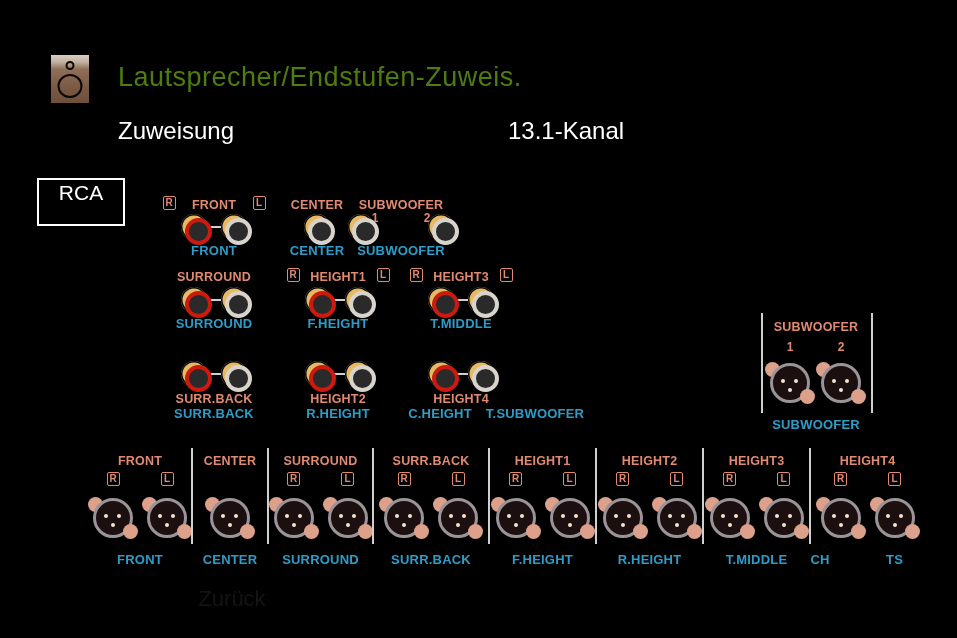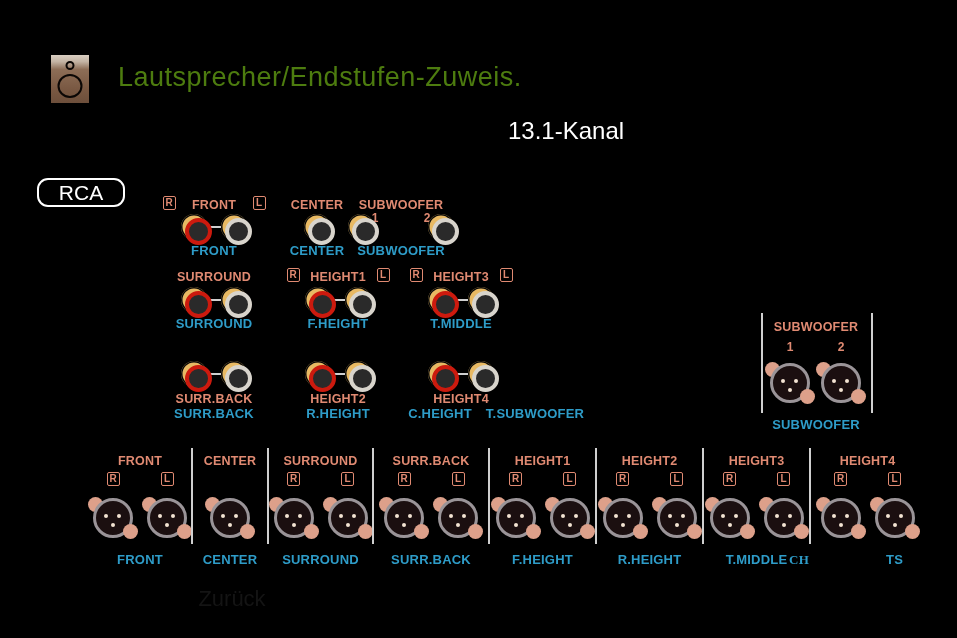--- a/index.html
+++ b/index.html
@@ -32,23 +32,23 @@
     position: absolute; left: 118px; top: 117px;
     font-size: 24px; color: #fff; white-space: nowrap;
   }
   .sub-right {
     position: absolute; left: 508px; top: 117px;
     font-size: 24px; color: #fff; white-space: nowrap;
   }
 
   
   .pill {
-    position: absolute; border: 2px solid #fff; border-radius: 11px;
+    position: absolute; border: 2px solid #fff; border-radius: 0;
     color: #fff; font-size: 21px; text-align: center;
-    padding: 1px 0 0 0; background: #000;
+    padding: 1px 0 19px 0; background: #000;
   }
   #pill-rca { left: 37px; top: 178px; width: 88px; }
   #pill-xlr { left: 37px; top: 418px; width: 88px; }
 
   
   .lbl-top  { position: absolute; color: #e08a72; font-size: 12.5px; font-weight: bold;
               white-space: nowrap; letter-spacing: .2px; }
   .lbl-bot  { position: absolute; color: #2e9cc8; font-size: 13px; font-weight: bold;
               white-space: nowrap; letter-spacing: .2px; }
   .lbl-num  { position: absolute; color: #e08a72; font-size: 12px; font-weight: bold; }
@@ -116,20 +116,21 @@
 </head>
 <body>
 
 <div id="screen">
 
   <div class="spk-icon">
     <div class="tweeter"></div>
     <div class="woofer"></div>
   </div>
   <div class="title">Lautsprecher/Endstufen-Zuweis.</div>
+  <div class="sub-left">Zuweisung</div>
   <div class="sub-right">13.1-Kanal</div>
 
   <div class="pill" id="pill-rca">RCA</div>
 
   <div id="rca-area">
       <div class="rl" style="left:162.5px;top:196px;">R</div>
       <div class="lbl-top ctr" style="left:214px;top:198px;">FRONT</div>
       <div class="rl" style="left:252.5px;top:196px;">L</div>
       <div class="rca-link" style="left:194px;top:226px;width:40px;"></div>
       <div class="rca red" style="left:181px;top:214px;"></div>
@@ -356,21 +357,21 @@
         <div class="pin p3"></div>
       </div>
       <div class="xlr" style="left:872.5px;top:496px;">
         <div class="tab tl"></div>
         <div class="body"></div>
         <div class="tab br"></div>
         <div class="pin p1"></div>
         <div class="pin p2"></div>
         <div class="pin p3"></div>
       </div>
-      <div class="lbl-bot ctr" style="left:799px;top:552px;font-family:Liberation Serif, serif;">CH</div>
+      <div class="lbl-bot ctr" style="left:820px;top:552px;">CH</div>
       <div class="lbl-bot ctr" style="left:894.5px;top:552px;">TS</div>
     </div>
 
   <div id="back-btn">
     <span>Zurück</span>
   </div>
 
 </div>
 
 </body></html>

